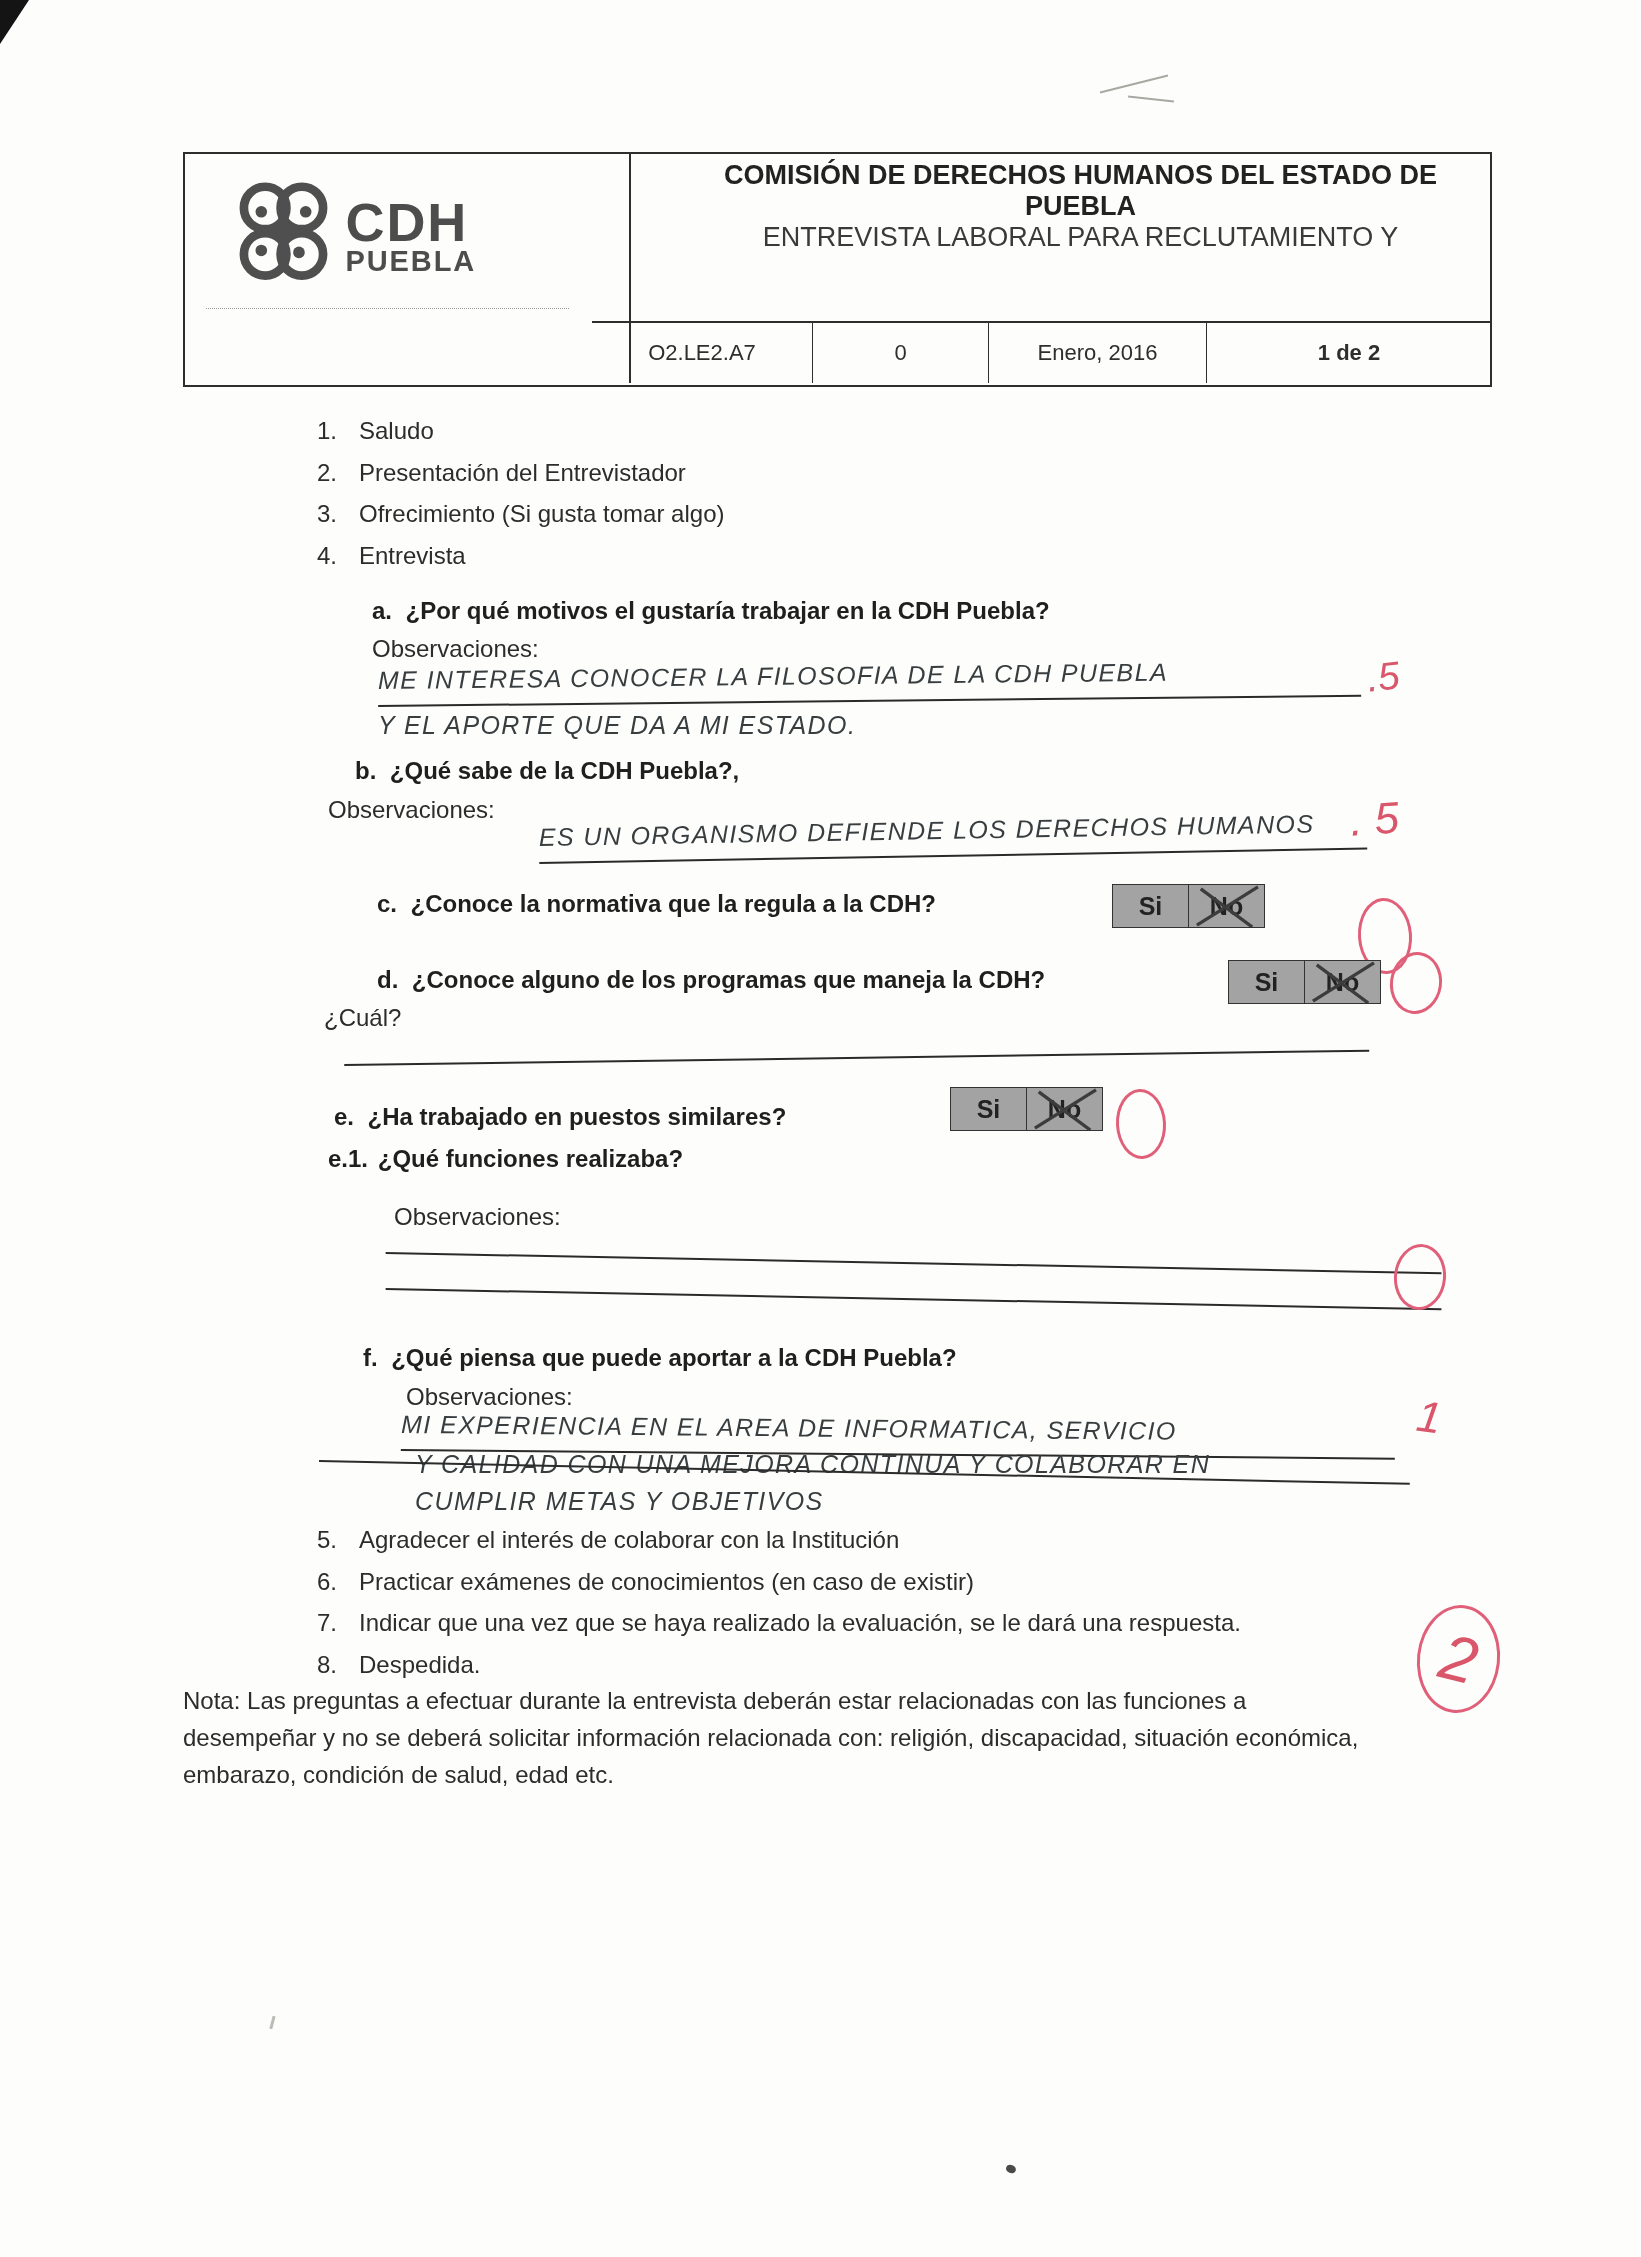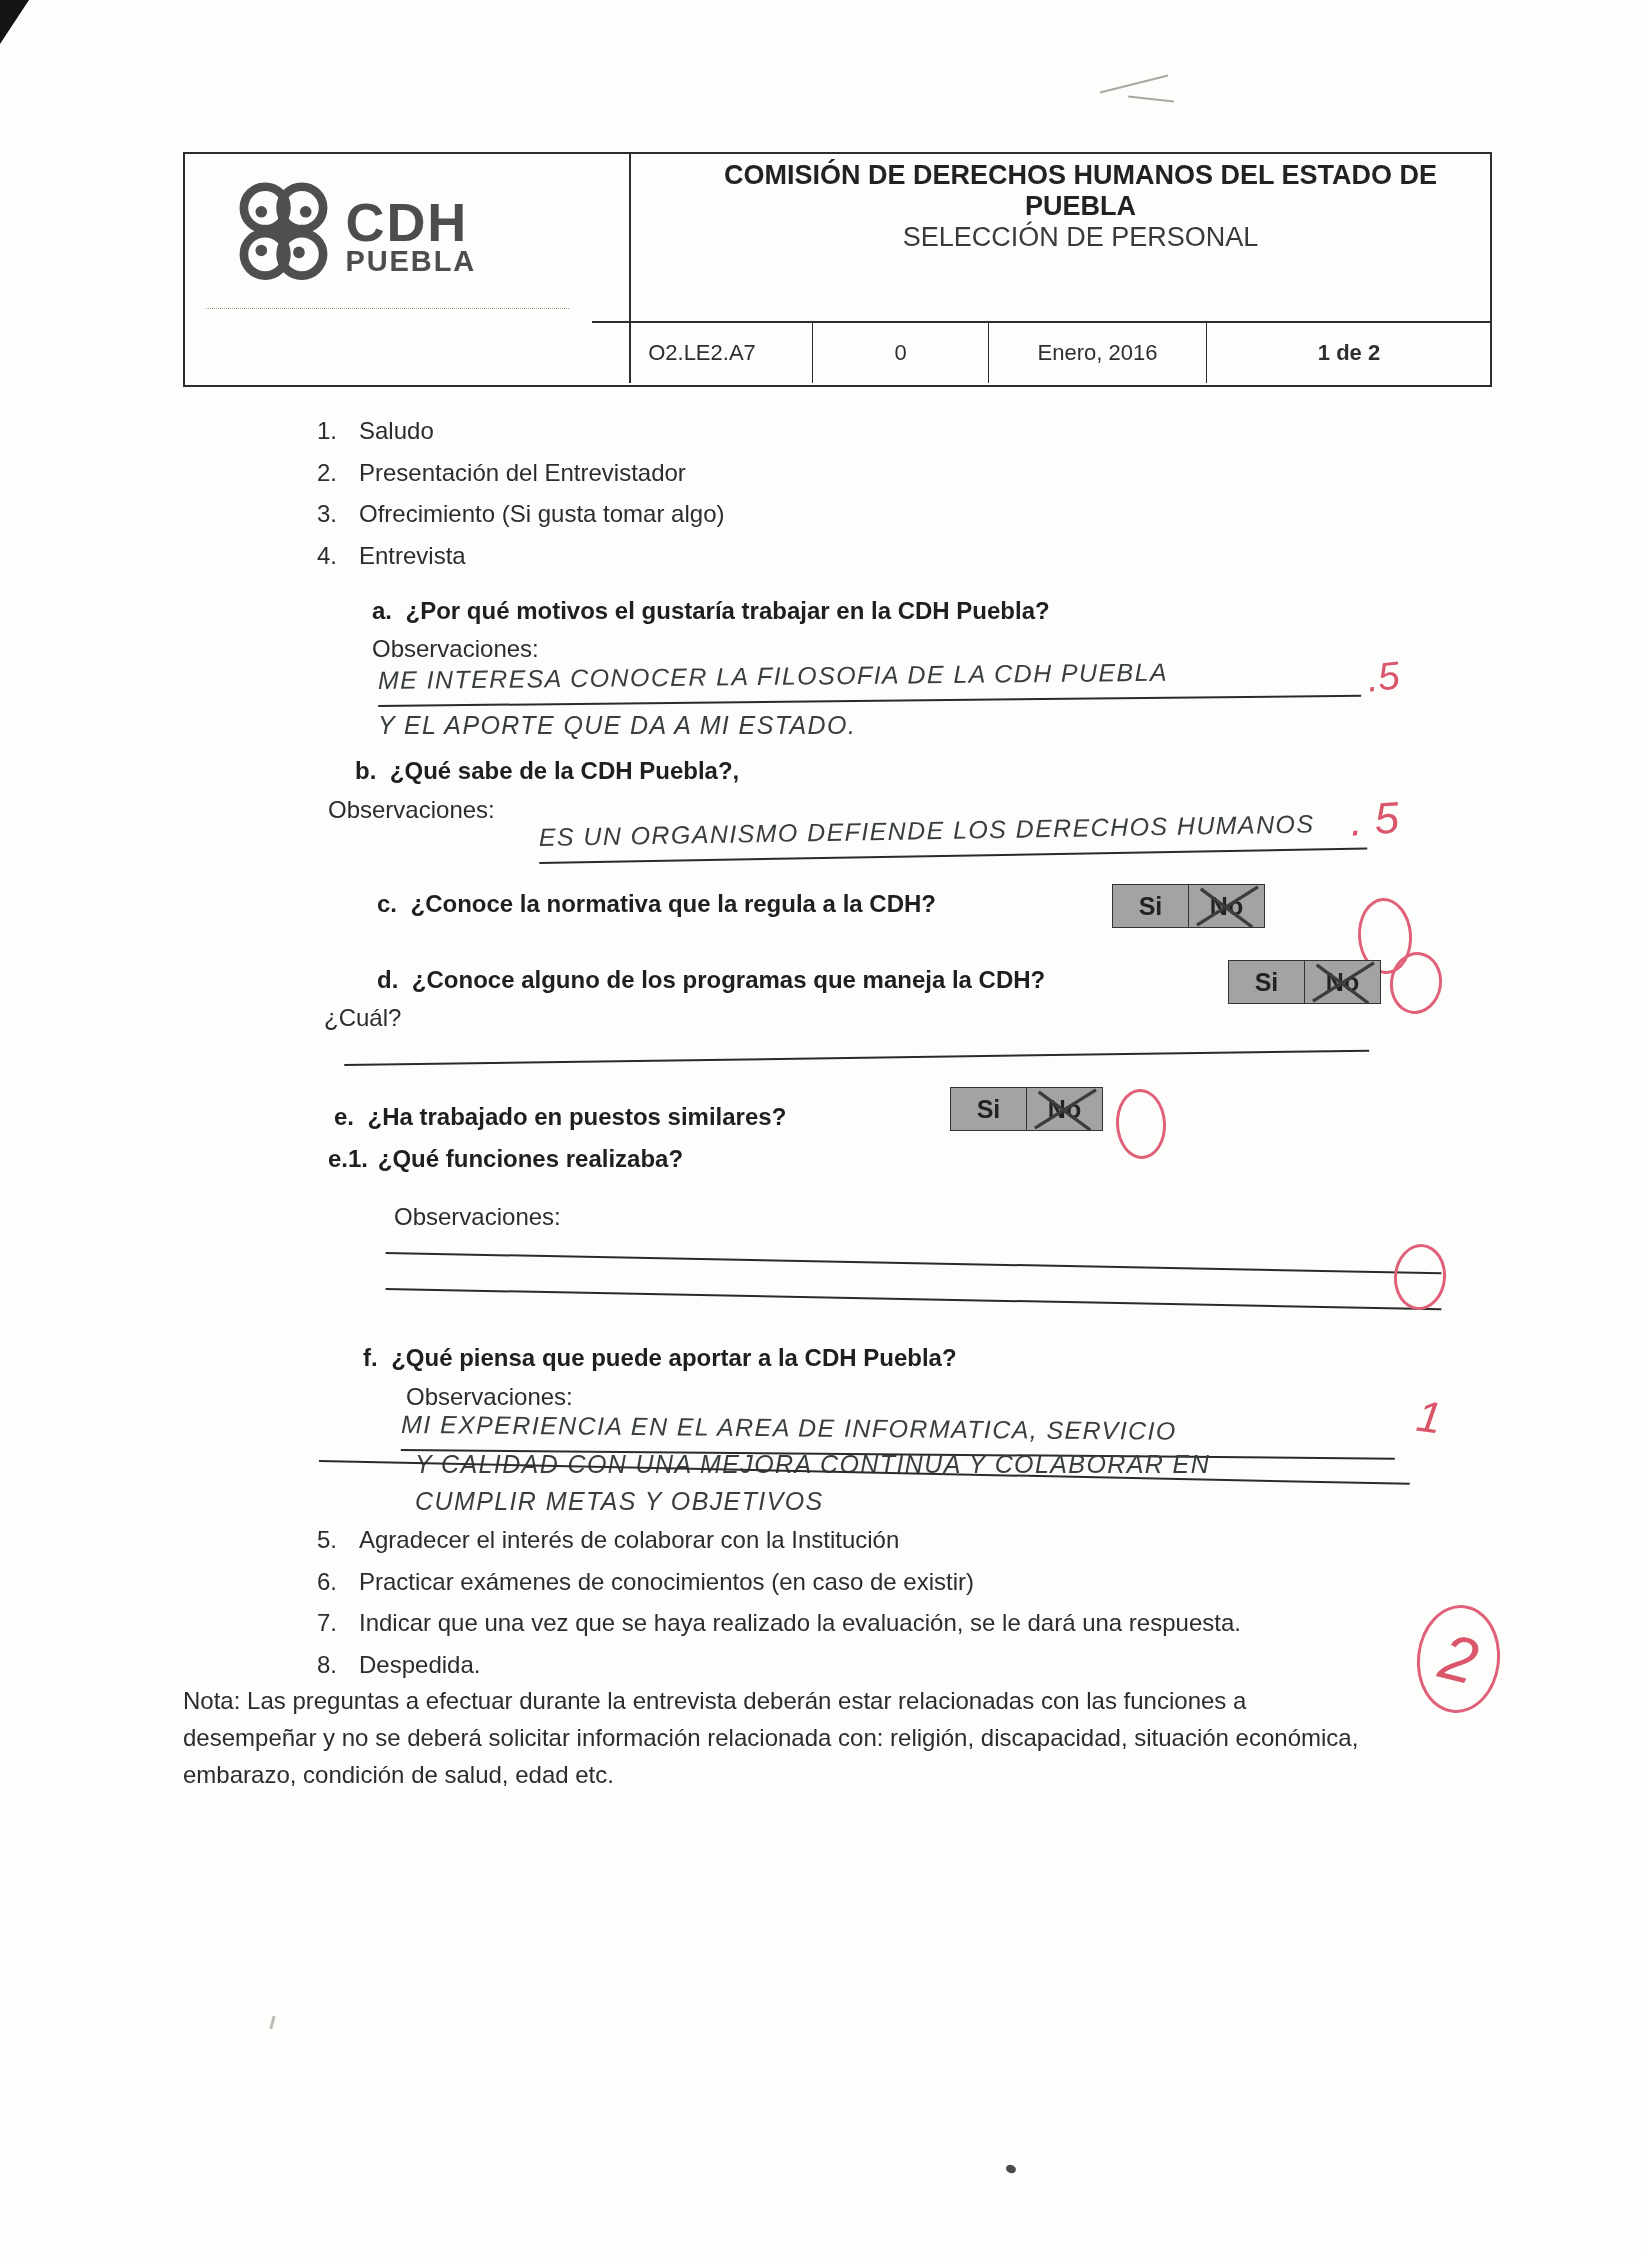--- a/index.html
+++ b/index.html
@@ -92,21 +92,21 @@
           <div class="logo-acronym">CDH</div>
           <div class="logo-name">PUEBLA</div>
         </span>
       </div>
       <div class="dotted-sep"></div>
     </div>
 
     <div class="abs" id="title-area">
       <div class="title-bold" style="margin-top:5.8px;">COMISIÓN DE DERECHOS HUMANOS DEL ESTADO DE</div>
       <div class="title-bold">PUEBLA</div>
-      <div class="title-reg">SELECCIÓN DE PERSONAL</div>
+      <div class="title-reg">ENTREVISTA LABORAL PARA RECLUTAMIENTO Y</div>
     </div>
 
     <div class="abs" id="meta-table">
       <div class="meta-row val">
         <div class="meta-cell mc1">O2.LE2.A7</div>
         <div class="meta-cell mc2">0</div>
         <div class="meta-cell mc3">Enero, 2016</div>
         <div class="meta-cell mc4">1 de 2</div>
       </div>
     </div>

